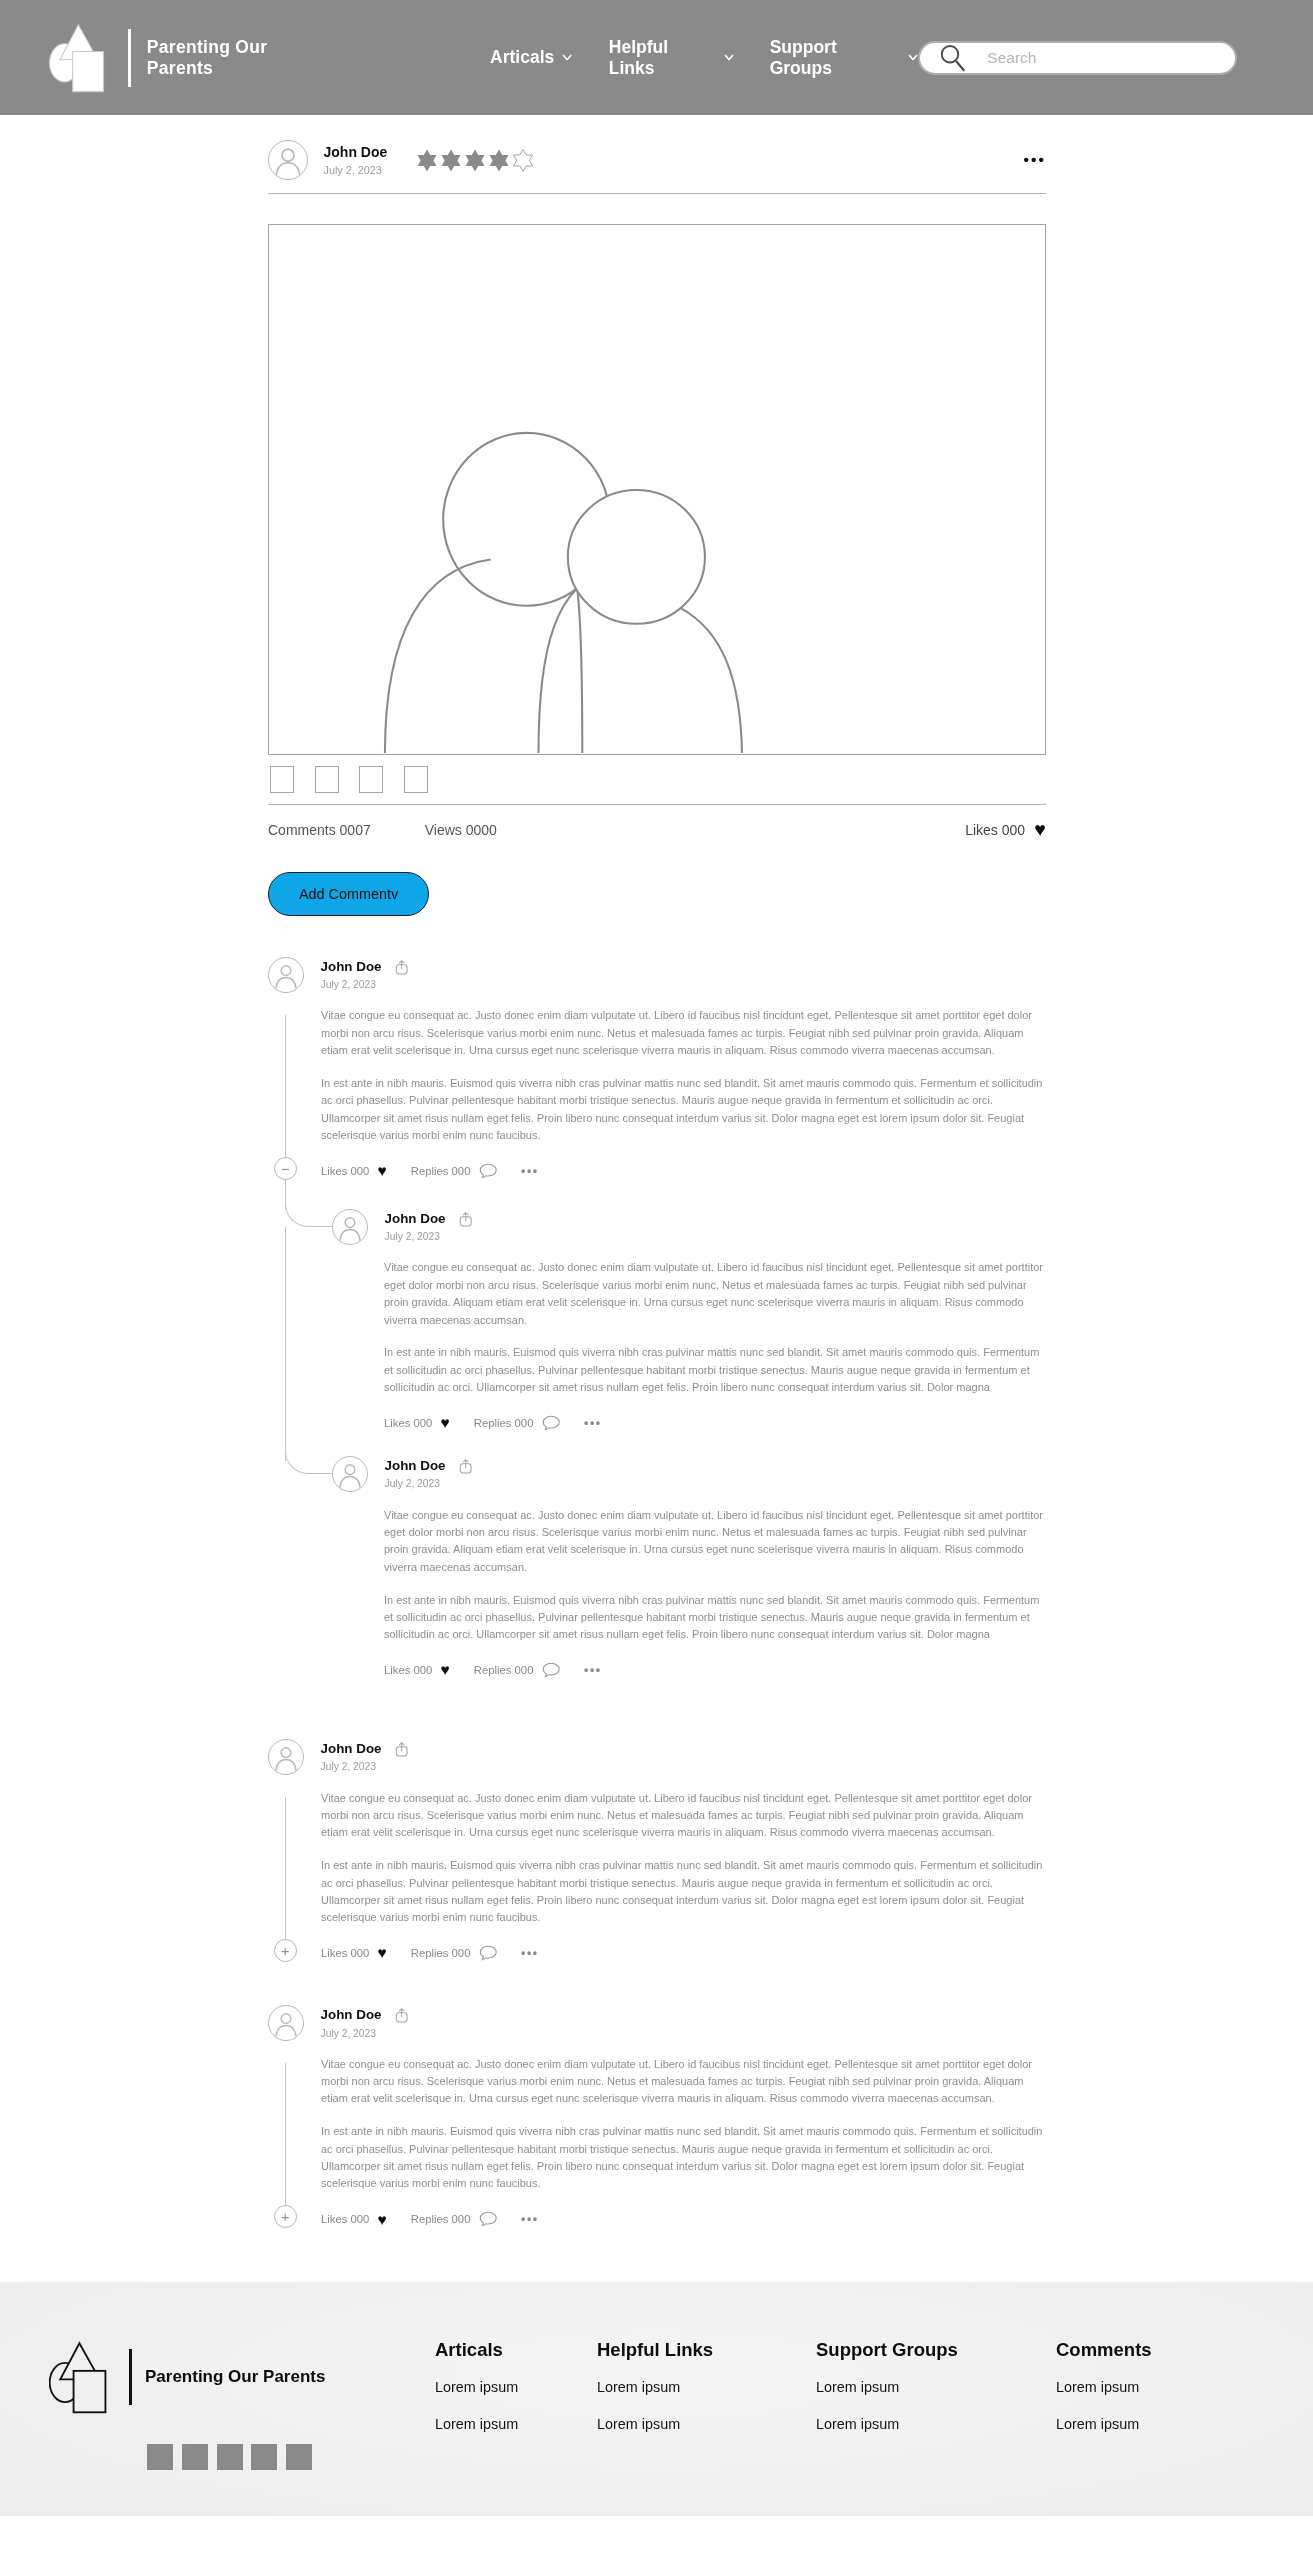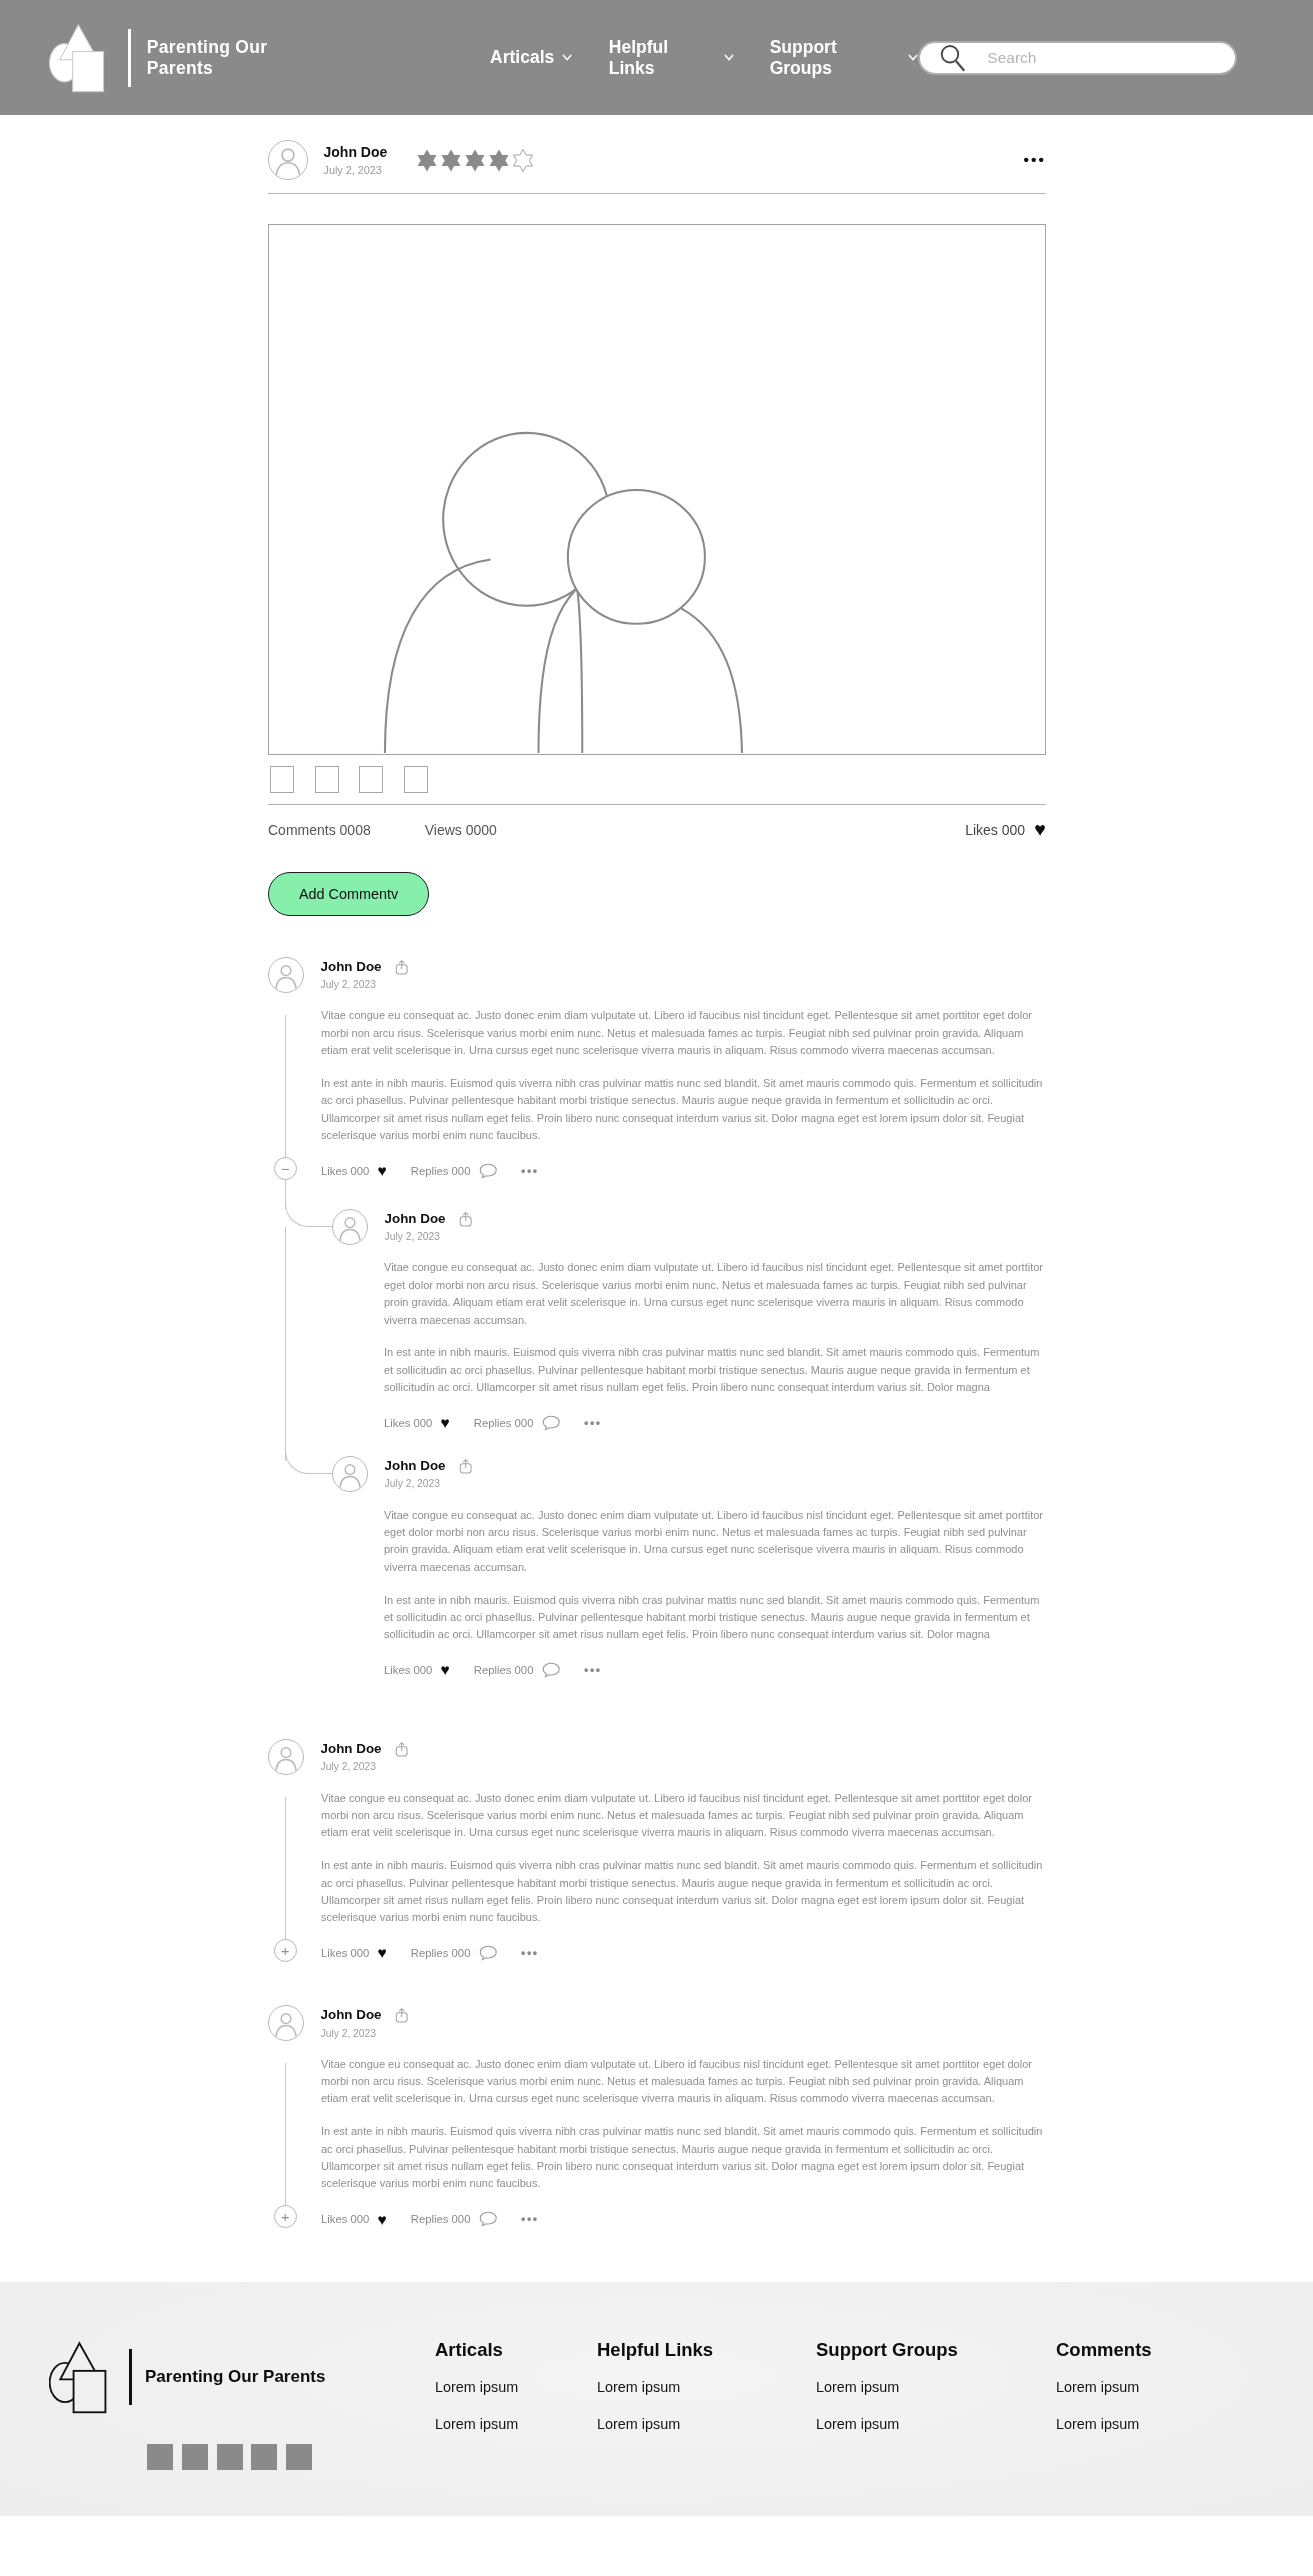--- a/index.html
+++ b/index.html
@@ -64,21 +64,21 @@
   .share-row { display:flex; gap:20.6px; padding:10.3px 2.1px 11.3px 2.1px; border-bottom:1.5px solid #b3b3b3; }
   .share-square { width:24px; height:27px; border:1.5px solid #a7a7a7; background:#fff; cursor:pointer; }
 
   .stats-row { display:flex; align-items:center; margin-top:15.5px; font-size:14px; color:#555; }
   .stat-views { margin-left:54px; }
   .stat-likes { margin-left:auto; display:flex; align-items:center; gap:9.3px; color:#444; }
   .heart { color:#0d0d0d; font-size:19.6px; line-height:1; cursor:pointer; }
 
   .add-comment-btn {
     margin-top:32px; width:161px; height:44px;
-    border:1px solid #1f1f1f; border-radius:23px; background:#86efac;
+    border:1px solid #1f1f1f; border-radius:23px; background:#0ea5e9;
     font-size:14.4px; font-weight:500; color:#111; font-family:"Liberation Sans", sans-serif;
     cursor:pointer; display:block;
   }
 
   
   .comments { margin-top:41px; }
   .comment { position:relative; }
   .c-head { display:flex; }
   .c-id { margin-left:16.5px; padding-top:2.1px; }
   .c-name-row { display:flex; align-items:flex-start; gap:13.4px; }
@@ -232,21 +232,21 @@
   </figure>
 
   <div class="share-row">
     <span class="share-square"></span>
     <span class="share-square"></span>
     <span class="share-square"></span>
     <span class="share-square"></span>
   </div>
 
   <div class="stats-row">
-    <span class="stat-comments">Comments 0008</span>
+    <span class="stat-comments">Comments 0007</span>
     <span class="stat-views">Views 0000</span>
     <span class="stat-likes">
       <span>Likes 000</span>
       <span class="heart">♥</span>
     </span>
   </div>
 
   <button class="add-comment-btn">Add Commentv</button>
 
   <section class="comments">

